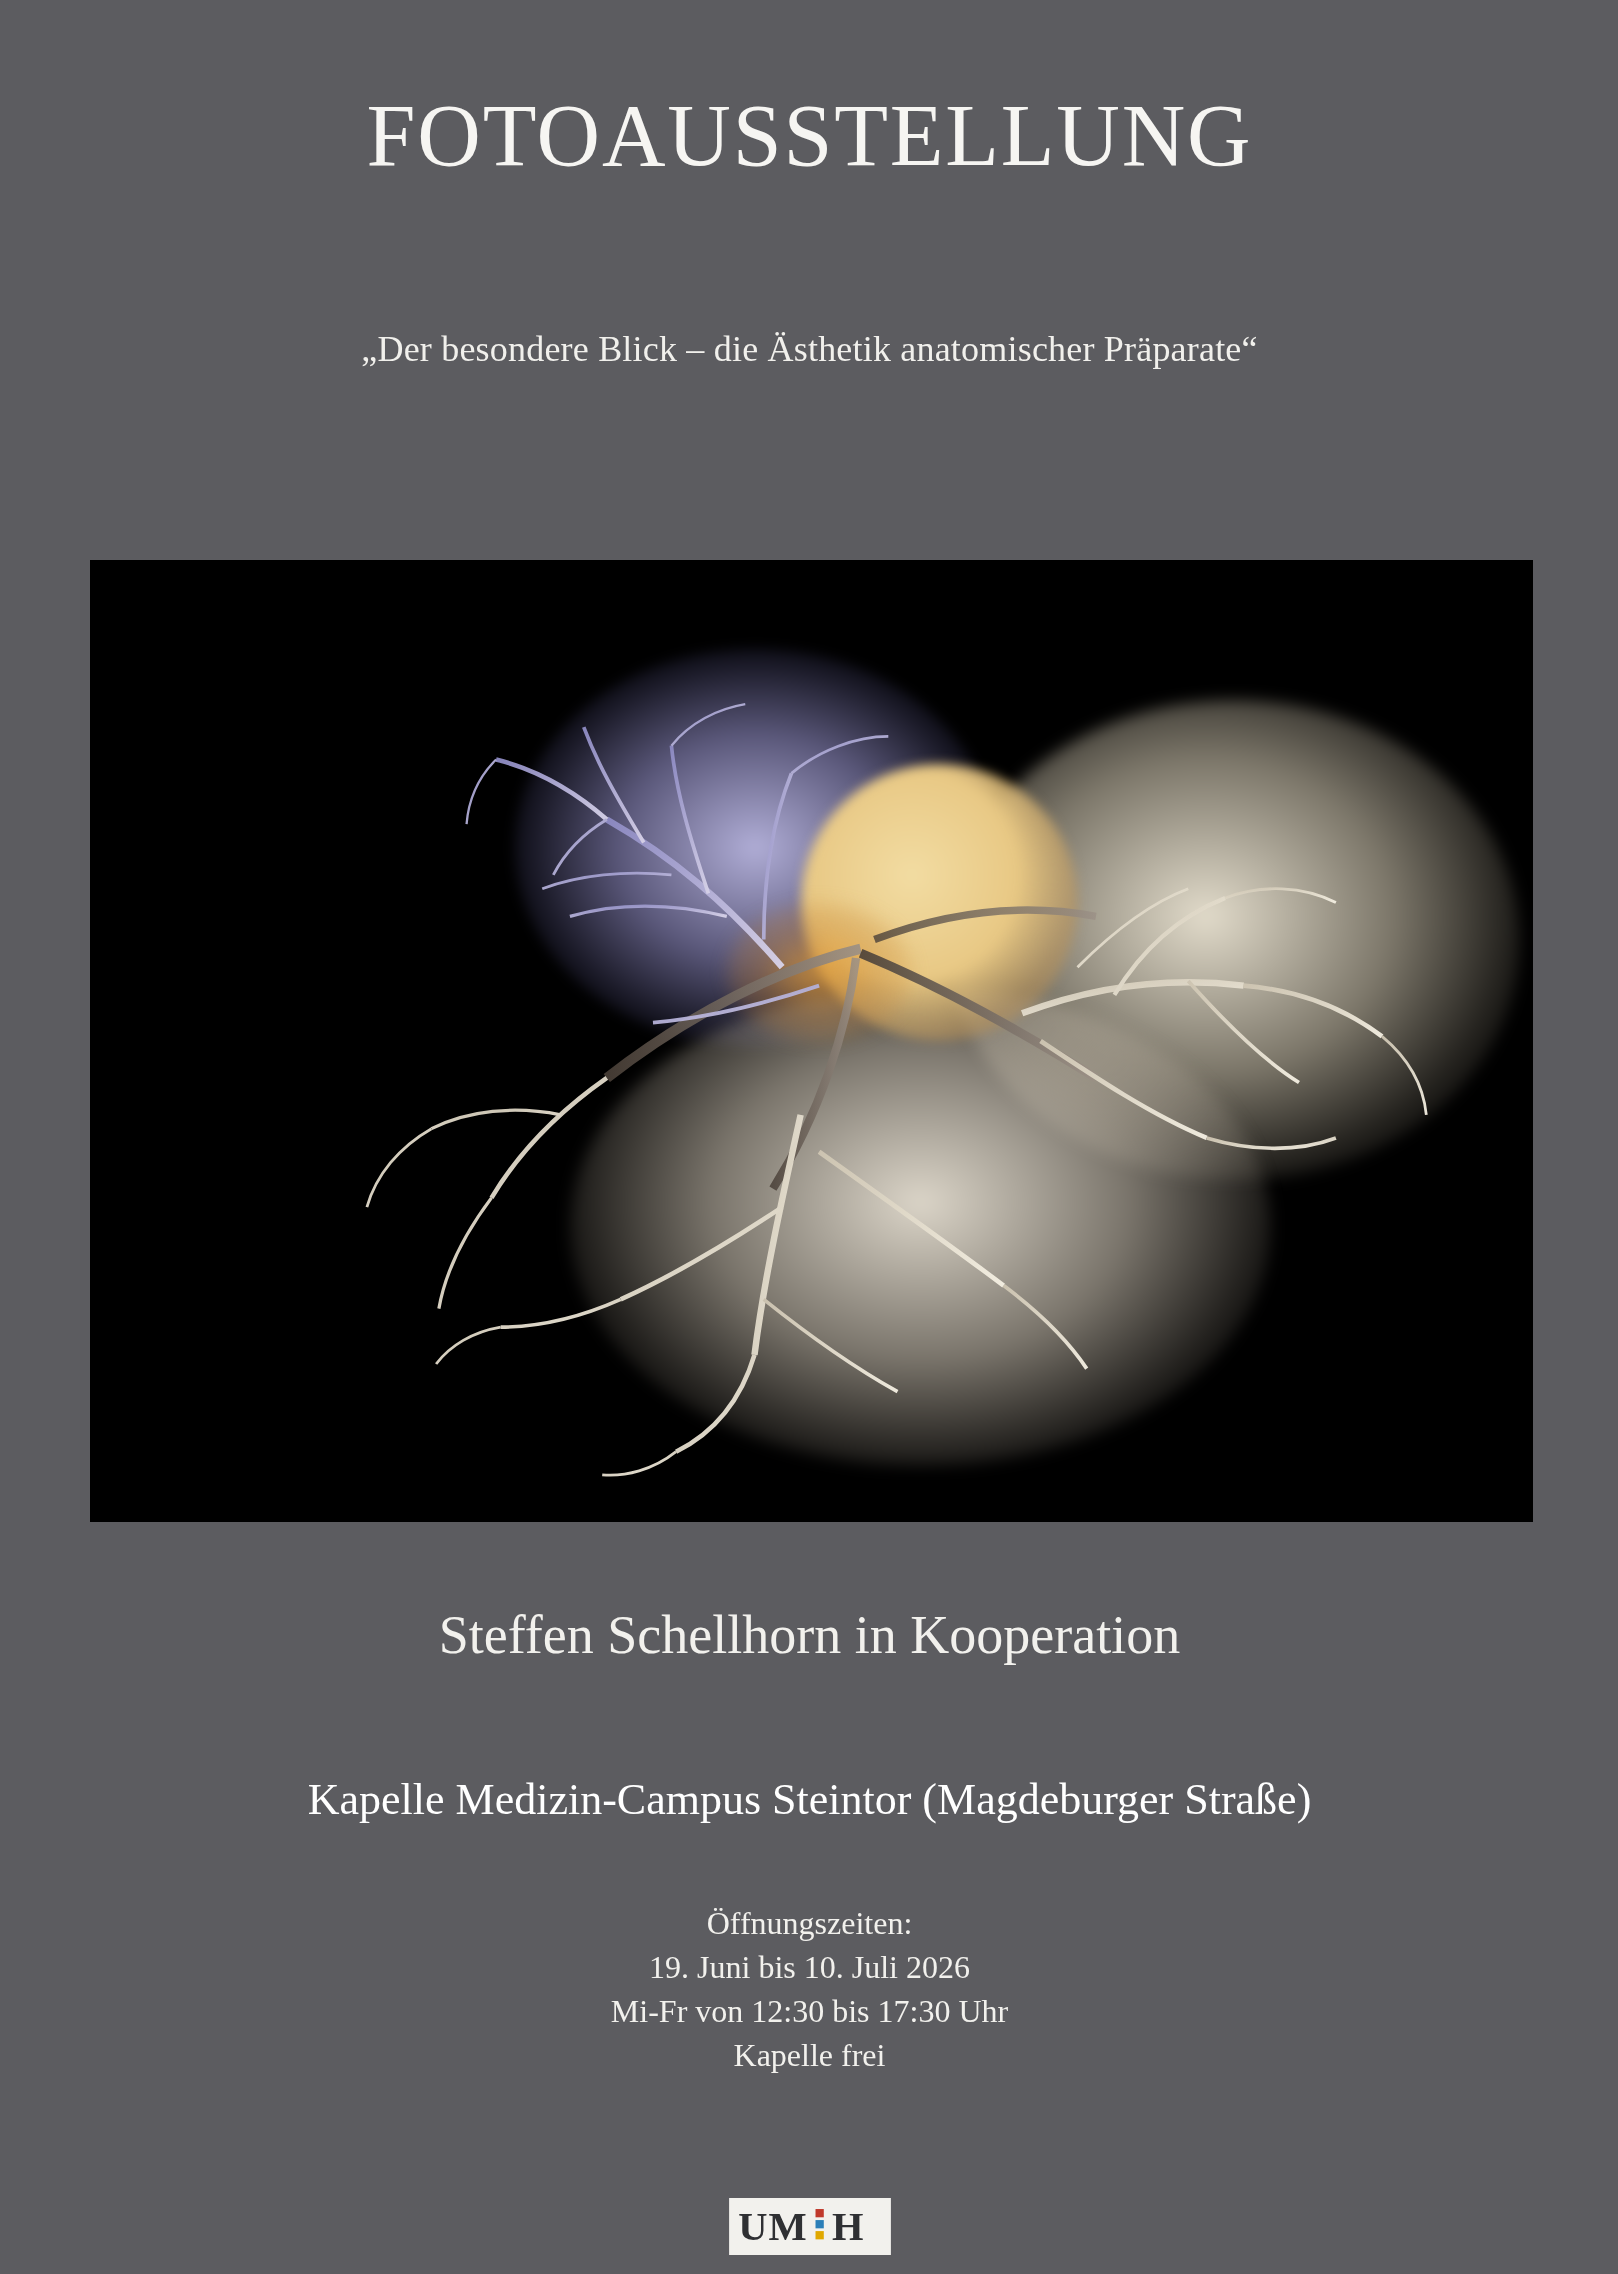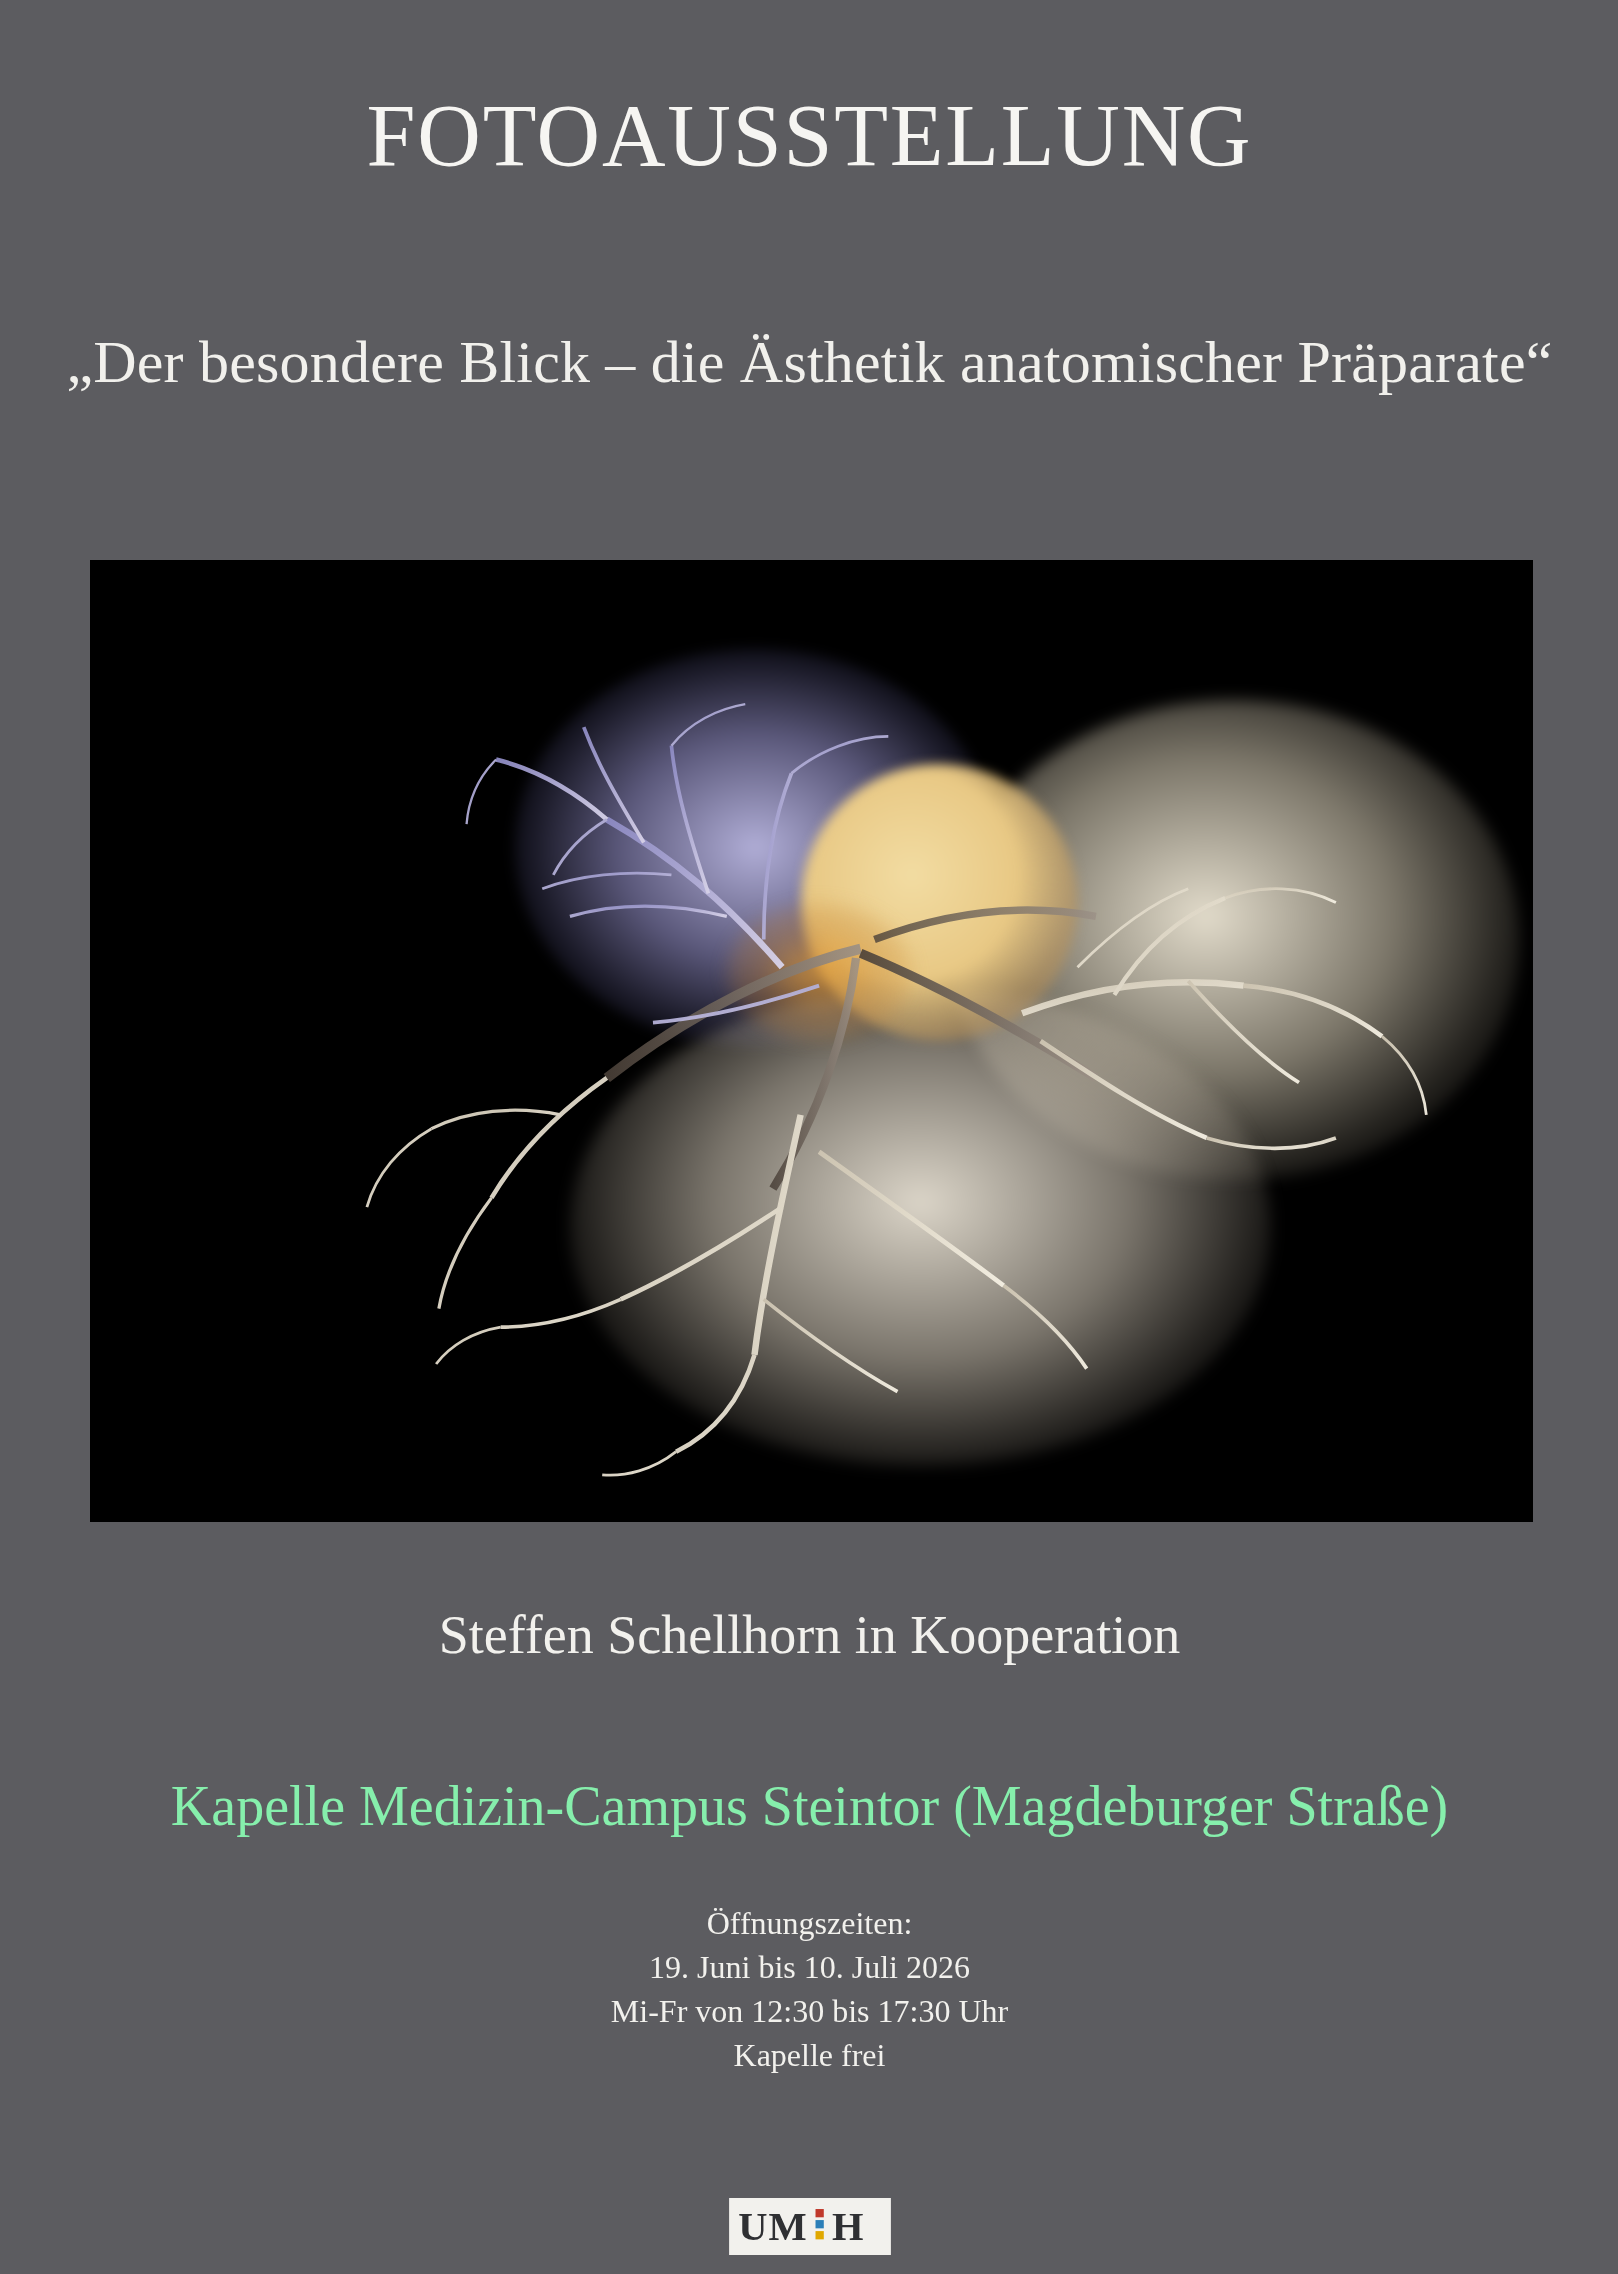--- a/index.html
+++ b/index.html
@@ -32,21 +32,21 @@
     color: #f6f5f2;
     line-height: 1.1;
   }
 
   .subtitle {
     position: absolute;
     top: 328px;
     left: 0;
     width: 100%;
     text-align: center;
-    font-size: 60px;
+    font-size: 36px;
     font-weight: 400;
     color: #f1f0ec;
     letter-spacing: 0.2px;
   }
   .photo-frame-inner {
     position: absolute;
     left: 0; top: 0;
     width: 1532px;
     height: 962px;
     background: #000;
@@ -123,22 +123,22 @@
     font-size: 54px;
     line-height: 1.28;
     color: #f2f1ed;
   }
   .venue {
     position: absolute;
     top: 1774px;
     left: 0;
     width: 100%;
     text-align: center;
-    font-size: 56px;
-    color: #86efac;
+    font-size: 44px;
+    color: #ffffff;
   }
   .hours {
     position: absolute;
     top: 1901px;
     left: 0;
     width: 100%;
     text-align: center;
     font-size: 32px;
     line-height: 1.38;
     color: #f2f1ed;

